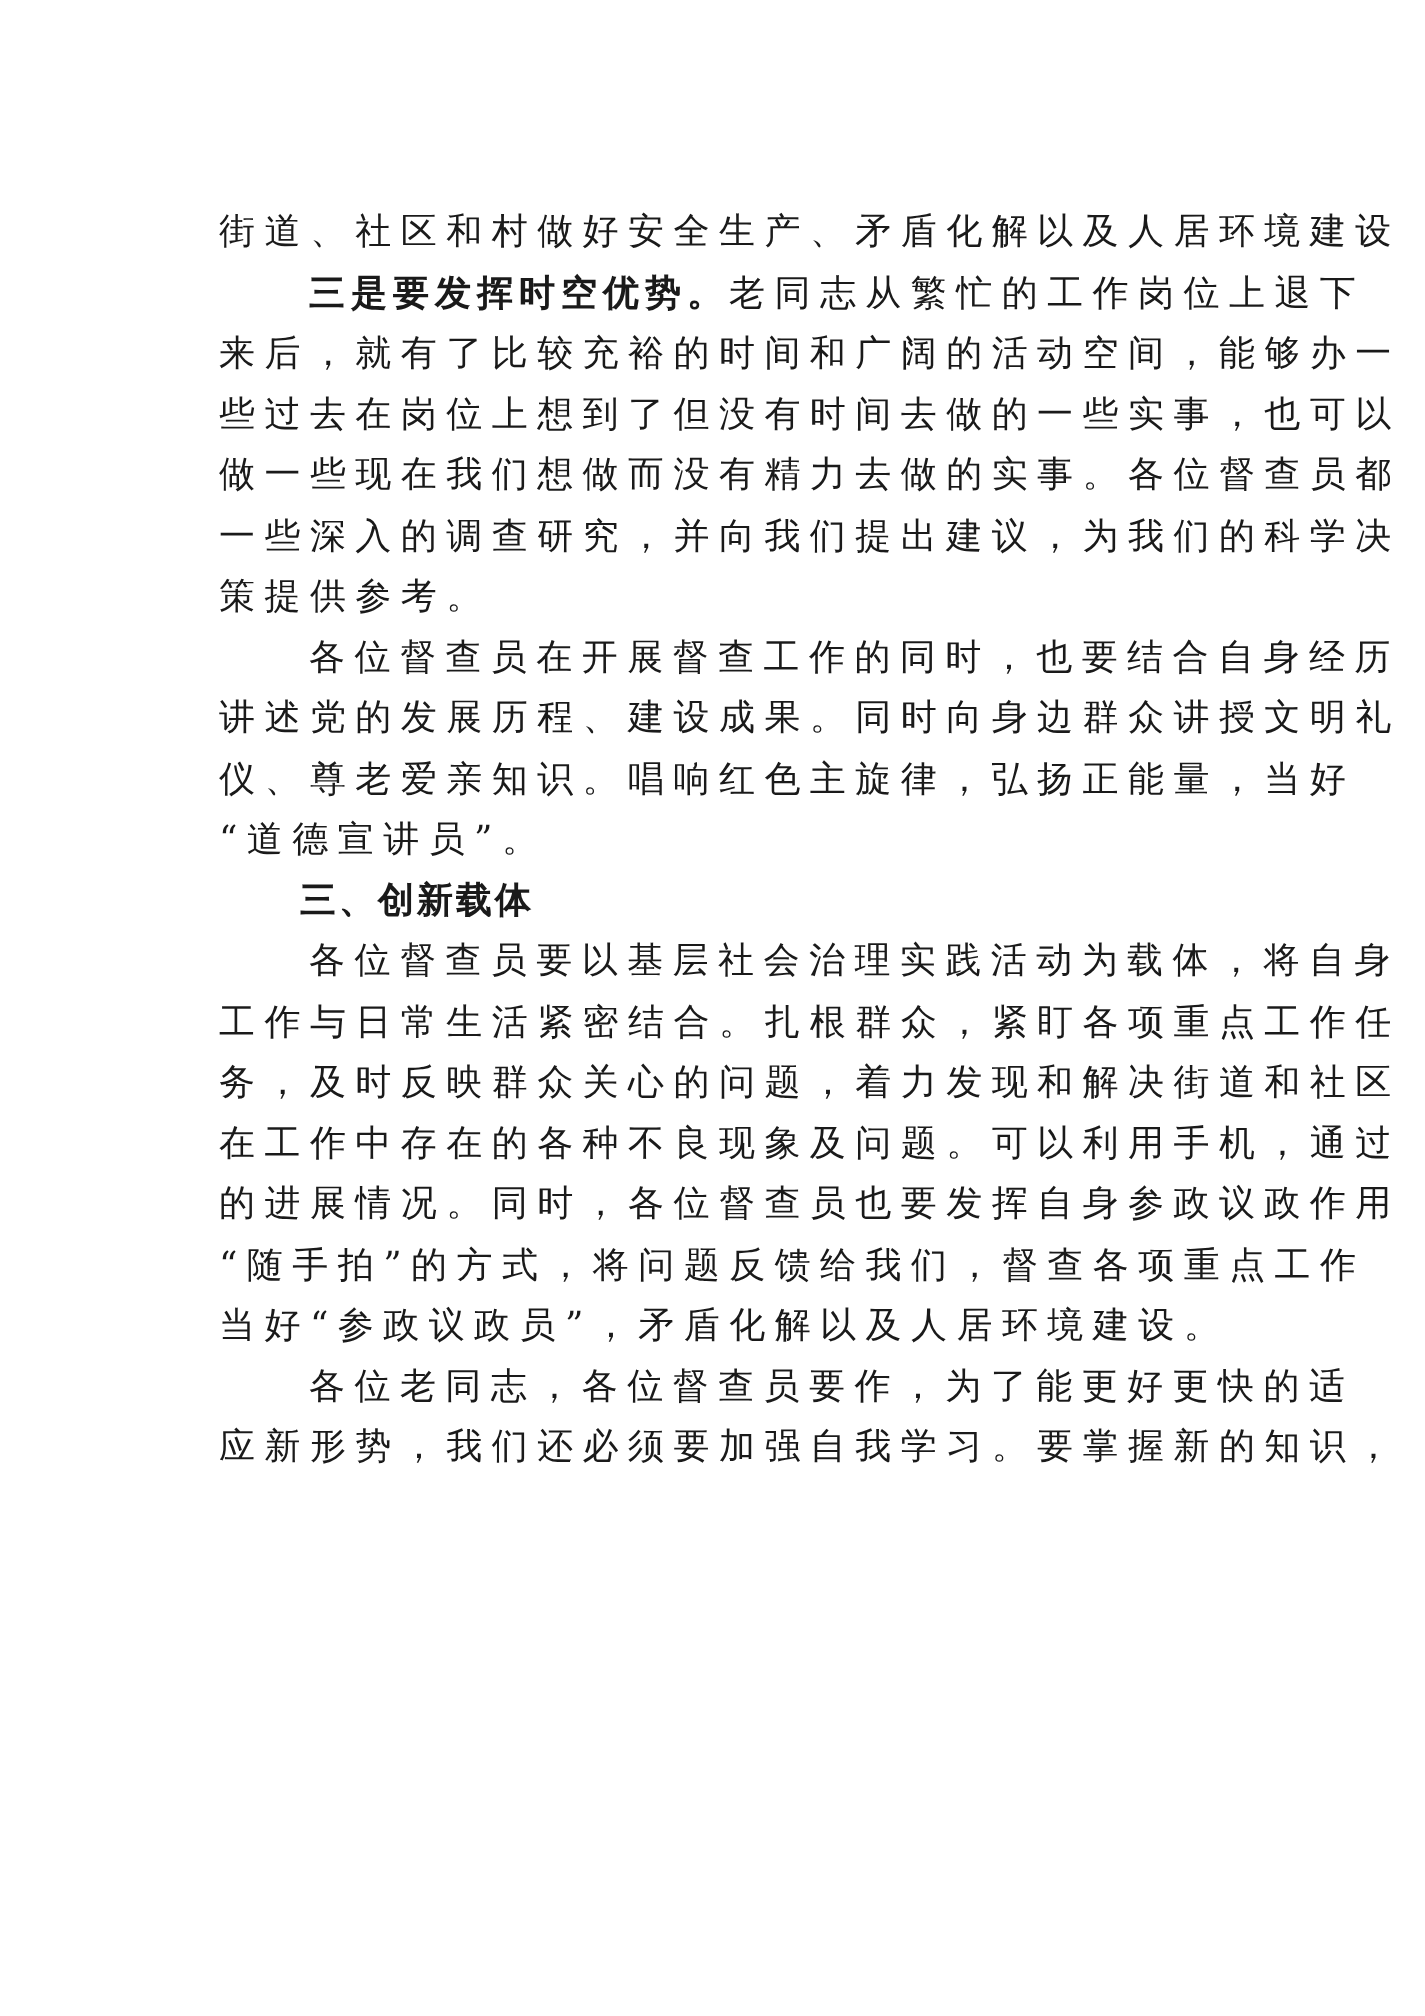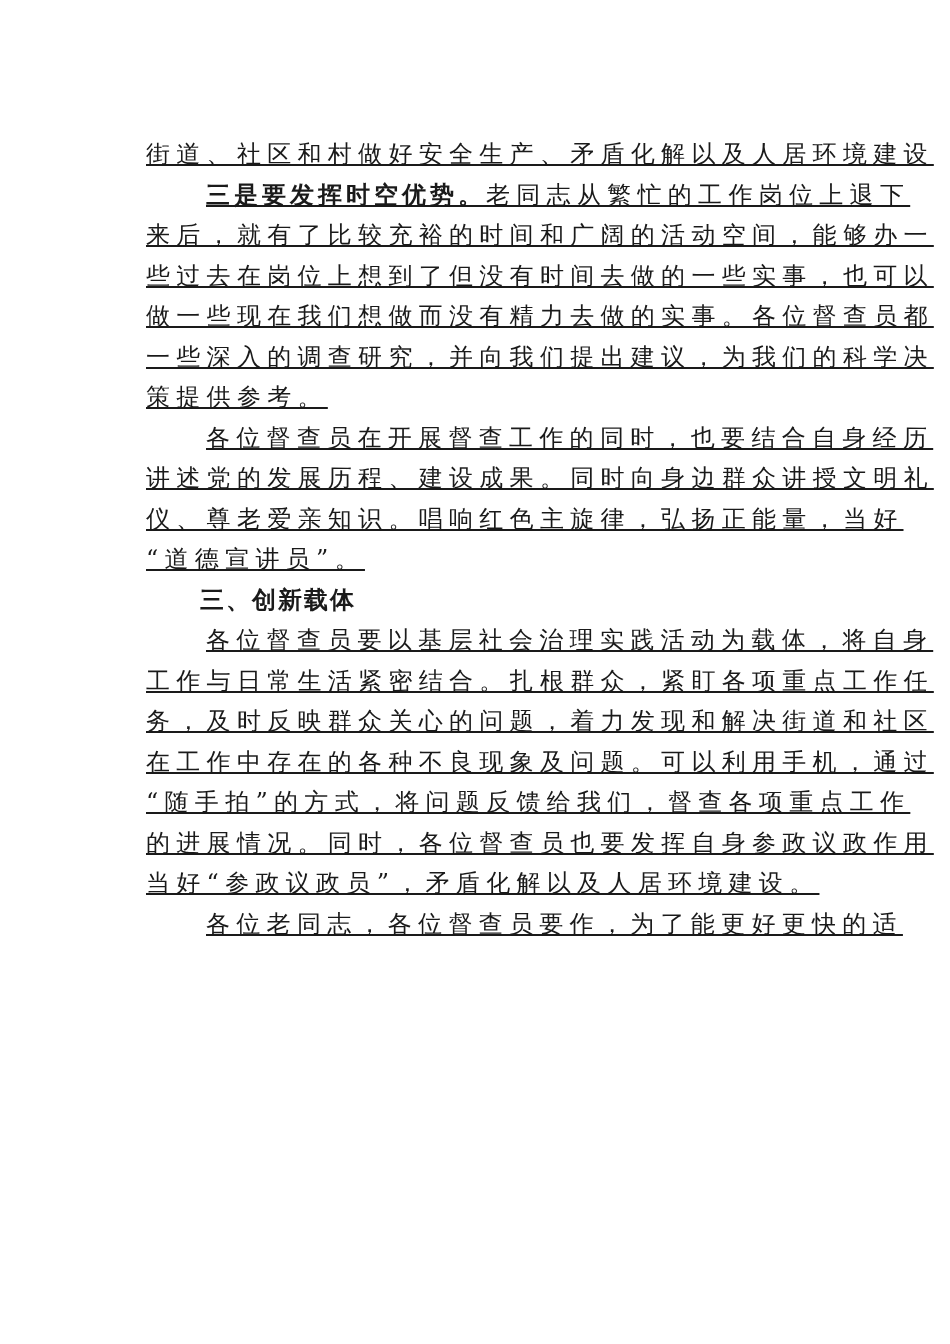--- a/index.html
+++ b/index.html
@@ -8,21 +8,21 @@
     position: absolute;
     left: 146px;
     top: 134px;
     width: 666px;
     font-family: "DejaVu Serif", "Liberation Serif", serif;
     font-size: 24px;
     line-height: 40.5px;
     color: #1a1a1a;
     letter-spacing: 6.3px;
   }
-  .p { margin: 0; text-align: justify; text-align-last: left; text-decoration: underline; }
+  .p { margin: 0; text-align: justify; text-align-last: left; }
   .bold { font-weight: bold; font-family: "DejaVu Sans", "Liberation Sans", sans-serif; letter-spacing: 4px; }
   .heading { margin: 0; text-indent: 54px; font-family: "DejaVu Sans", "Liberation Sans", sans-serif; font-weight: bold; letter-spacing: 2px; }
   .line { display: block; white-space: nowrap; }
 </style>
 </head>
 <body>
 
 <div class="page">
 
   <div class="p">
@@ -45,22 +45,23 @@
     <span class="line">“道德宣讲员”。</span>
   </div>
 
   <div class="heading">三、创新载体</div>
 
   <div class="p">
     <span class="line" style="padding-left:60px">各位督查员要以基层社会治理实践活动为载体，将自身</span>
     <span class="line">工作与日常生活紧密结合。扎根群众，紧盯各项重点工作任</span>
     <span class="line">务，及时反映群众关心的问题，着力发现和解决街道和社区</span>
     <span class="line">在工作中存在的各种不良现象及问题。可以利用手机，通过</span>
+    <span class="line">的进展情况。同时，各位督查员也要发挥自身参政议政作用</span>
     <span class="line">“随手拍”的方式，将问题反馈给我们，督查各项重点工作</span>
-    <span class="line">的进展情况。同时，各位督查员也要发挥自身参政议政作用</span>
     <span class="line">当好“参政议政员”，矛盾化解以及人居环境建设。</span>
   </div>
 
   <div class="p">
     <span class="line" style="padding-left:60px">各位老同志，各位督查员要作，为了能更好更快的适</span>
+    <span class="line">应新形势，我们还必须要加强自我学习。要掌握新的知识，</span>
   </div>
 
 </div>
 
 </body></html>

